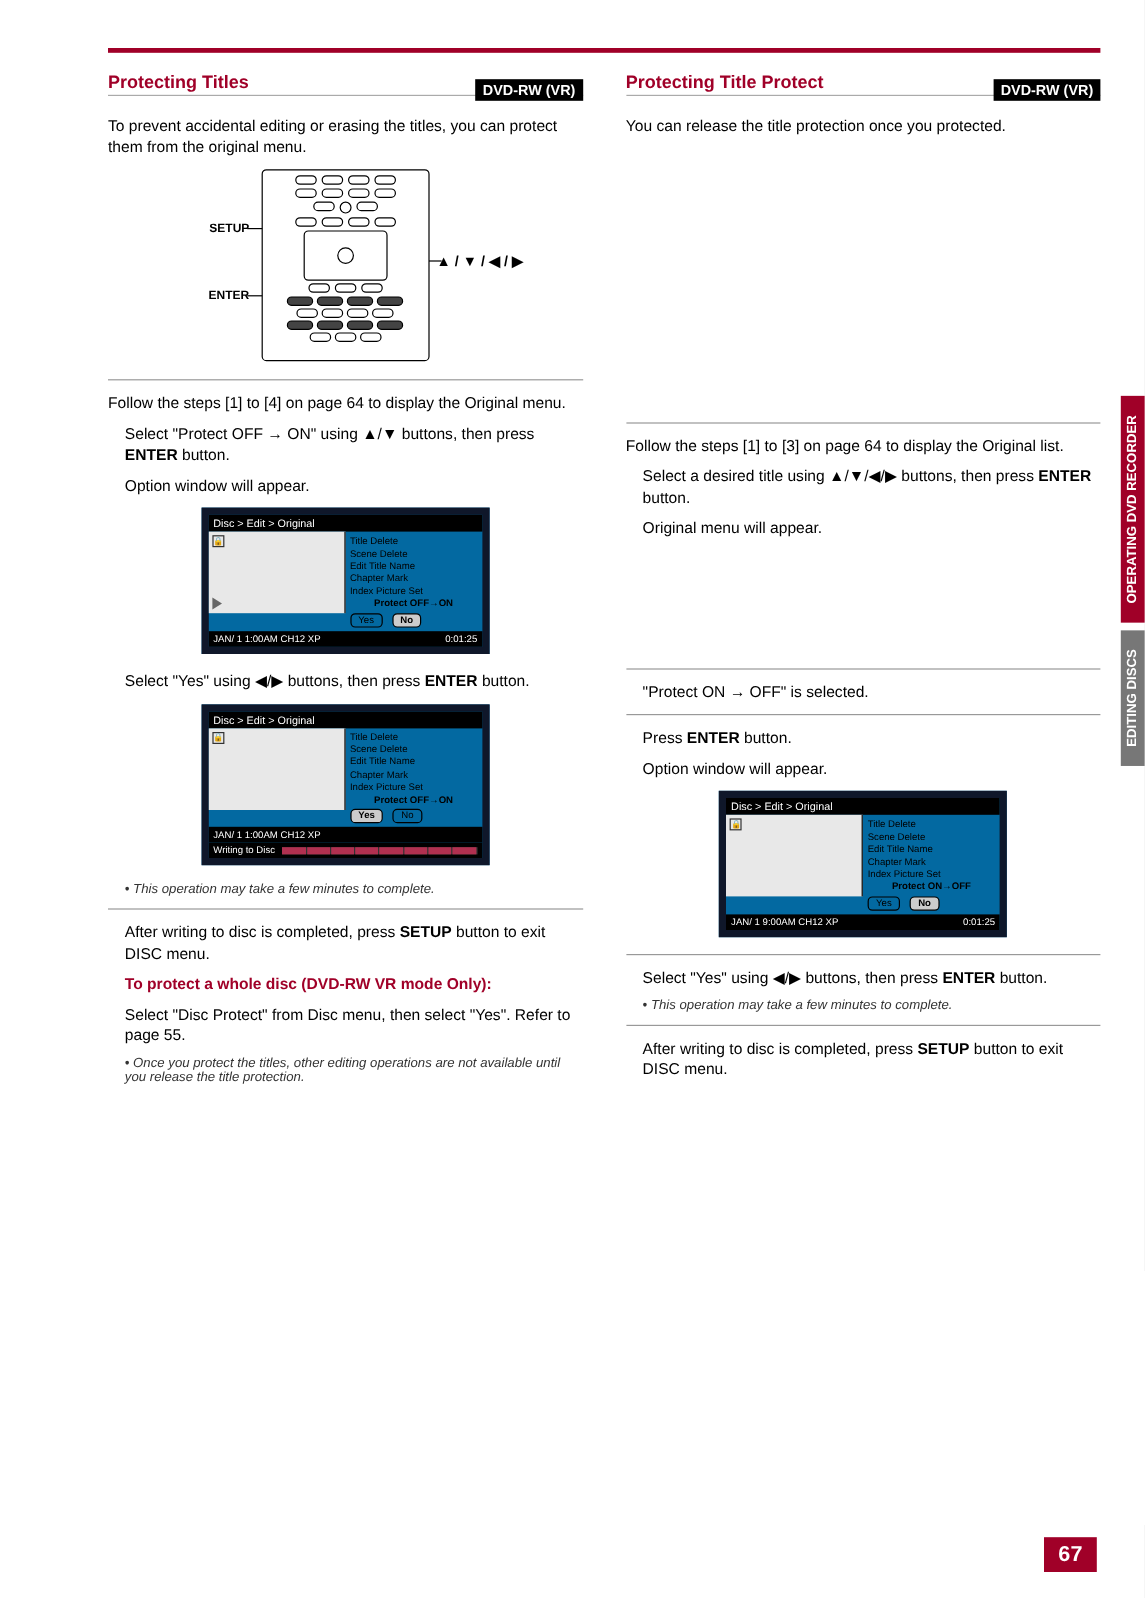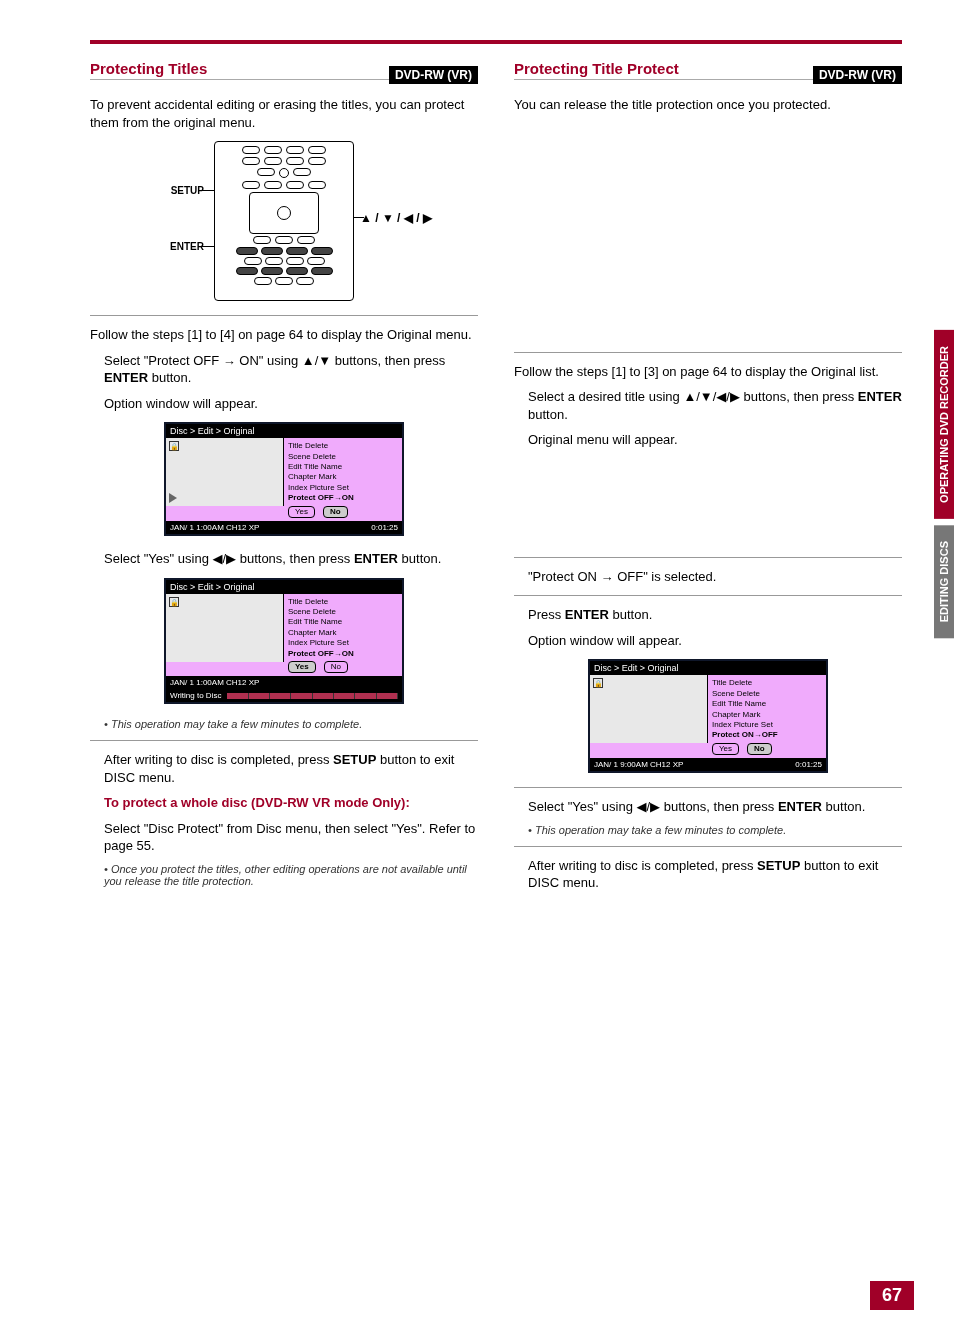--- a/index.html
+++ b/index.html
@@ -1,17 +1,17 @@
 <!DOCTYPE html>
 <html><head>
 <meta charset="utf-8">
 <style>
   * { margin: 0; padding: 0; box-sizing: border-box; }
   html, body { width: 954px; height: 1332px; background: #e6e6e6; font-family: Arial, Helvetica, sans-serif; color: #000; }
-  .page { position: relative; width: 954px; height: 1332px; background: #fff; padding: 40px 52px 40px 90px; }
+  .page { position: relative; width: 954px; height: 1332px; background: #fff; padding: 40px 37px 40px 90px; }
   .top-rule { border-top: 4px solid #a00028; margin-bottom: 16px; }
 
   .cols { display: flex; gap: 36px; }
   .col { flex: 1 1 0; }
 
   .section-title { font-size: 15px; font-weight: bold; color: #a00028; margin-bottom: 2px; }
   .section-rule { border-top: 1px solid #aaa; margin-bottom: 8px; }
 
   .mode-badge { display: inline-block; background: #000; color: #fff; font-size: 12px; font-weight: bold; padding: 2px 6px; float: right; margin-top: -22px; }
 
@@ -36,28 +36,28 @@
   .rbtn.circle { width:10px; height:10px; border-radius:50%; }
   .navpad { width:70px; height:42px; border:1px solid #000; border-radius:4px; margin:2px auto; display:flex; align-items:center; justify-content:center; }
   .enterbtn { width:14px; height:14px; border:1px solid #000; border-radius:50%; }
   .row-dark { display:flex; justify-content:center; gap:3px; margin-bottom:2px; }
   .rbtn.dark { background:#444; color:#fff; width:22px; }
   .label-line { position:absolute; height:1px; background:#000; }
   .label-text-l { position:absolute; font-size:10px; font-weight:bold; text-align:right; width:60px; }
   .label-text-r { position:absolute; font-size:12px; font-weight:bold; width:80px; text-align:left; }
 
   .osd { width: 240px; margin: 10px auto 14px; }
-  .osd-frame { border: 2px solid #0f172a; background: #f0abfc; }
+  .osd-frame { border: 6px solid #0f172a; background: #0369a1; }
   .osd-head { background: #000; color:#fff; font-size:9px; padding:2px 4px; }
   .osd-body { display:flex; }
   .osd-thumb { width:120px; height:68px; background:#e8e8e8; border-right:1px solid #000; position:relative; }
   .lock-icon { position:absolute; top:3px; left:3px; width:10px; height:10px; border:1px solid #333; font-size:7px; text-align:center; line-height:9px; }
   .play-tri { position:absolute; bottom:3px; left:3px; width:0; height:0; border-left:8px solid #666; border-top:5px solid transparent; border-bottom:5px solid transparent; }
   .osd-menu { width:120px; padding:3px 4px; font-size:8px; line-height:1.3; }
-  .osd-menu .hl { font-weight:bold; }
+  .osd-menu .hl { font-weight:bold;text-align:center; }
   .yn-row { display:flex; gap:8px; margin-top:2px; }
   .yn { border:1px solid #000; padding:0 6px; font-size:8px; border-radius:4px; }
   .yn.sel { background:#ccc; font-weight:bold; }
   .osd-foot { background:#000; color:#fff; font-size:8px; padding:2px 4px; }
   .osd-writing { background:#000; color:#fff; font-size:8px; padding:2px 4px; display:flex; align-items:center; gap:6px; }
   .progress { flex:1; height:6px; background:#333; display:flex; }
   .progress-seg { flex:1; background:#b03050; margin-right:1px; }
 
   .side-tabs { position:absolute; right:0; top:330px; display:flex; flex-direction:column; gap:6px; }
   .tab { background:#777; color:#fff; writing-mode:vertical-rl; transform:rotate(180deg); font-size:11px; font-weight:bold; padding:16px 4px; text-align:center; }

